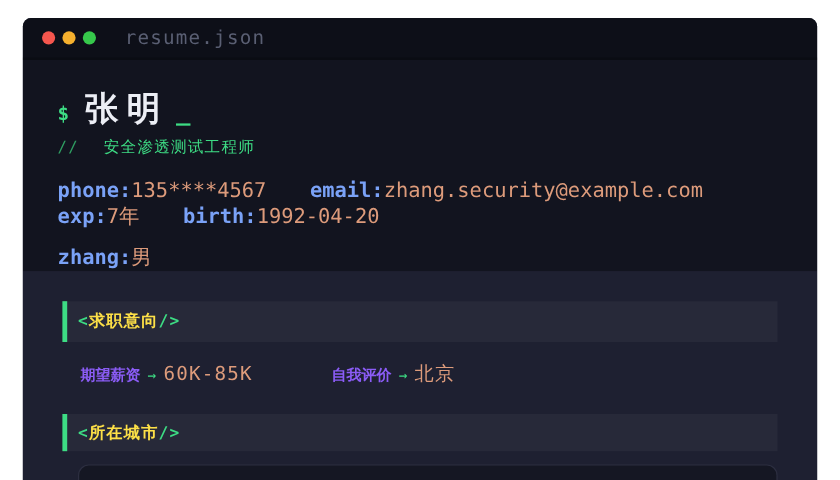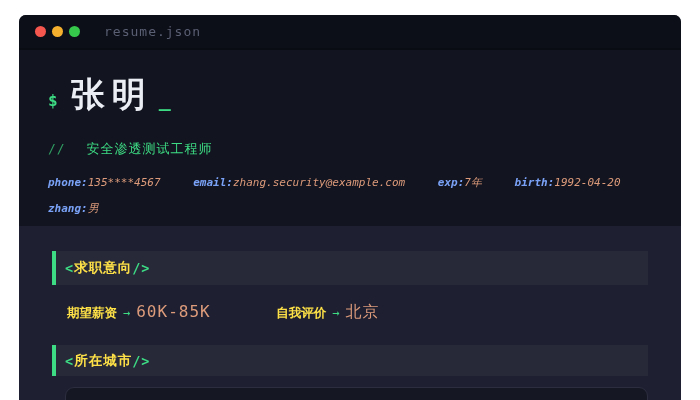--- a/index.html
+++ b/index.html
@@ -29,47 +29,47 @@
   }
   .dot {
     width: 11px; height: 11px; border-radius: 50%;
     margin-right: 6px; display: inline-block;
   }
   .dot.red    { background: #f5564e; }
   .dot.yellow { background: #f5b02e; }
   .dot.green  { background: #36c84b; }
   .titlebar-title {
     margin-left: 18px;
-    font-size: 13px;
+    font-size: 16px;
     letter-spacing: 1px;
     color: #5a5f73;
   }
   
   .hero {
     height: 176px;
     background: #12141f;
     padding: 22px 0 0 29px;
   }
   .name-row { display: flex; align-items: baseline; }
   .prompt {
     color: #3ddc84; font-weight: bold; font-size: 16px; margin-right: 13px;
   }
   .candidate-name {
     font-family: "Liberation Sans", sans-serif;
-    font-weight: bold; font-size: 34px;
+    font-weight: bold; font-size: 28px;
     letter-spacing: 7px;
     color: #eceef5;
   }
   .cursor {
     color: #3ddc84; font-weight: bold; font-size: 20px; margin-left: 6px;
   }
-  .job-row { margin-top: 22px; font-size: 13px; letter-spacing: 1px; }
+  .job-row { margin-top: 4px; font-size: 13px; letter-spacing: 1px; }
   .comment-prefix { color: #2f9e62; margin-right: 12px; }
   .job-title { color: #3ddc84; }
-  .contact-row { margin-top: 17px; font-size: 11px; font-style: italic; }
+  .contact-row { margin-top: 17px; font-size: 17px; }
   .contact-row.second { margin-top: 11px; }
   .field { margin-right: 26px; white-space: nowrap; }
   .field-label { color: #7aa2f7; font-weight: bold; }
   .field-value { color: #dd9b7b; }
   
   .body-panel {
     background: #1e2031;
     padding: 25px 33px 0 33px;
   }
   .section-header {
@@ -82,21 +82,21 @@
     font-size: 13.5px; font-weight: bold;
     letter-spacing: 1px;
   }
   .section-header.second { height: 31px; margin-top: 22px; }
   .angle { color: #3ddc84; }
   .section-title { color: #fde047; }
   .kv-row { margin: 17px 0 0 15px; font-size: 12.5px; }
   .kv { margin-right: 58px; white-space: nowrap; }
   .kv-label {
     font-family: "Liberation Sans", sans-serif;
-    font-weight: bold; color: #fde047;
+    font-weight: bold; color: #8b5cf6;
   }
   .kv-arrow { color: #3ddc84; margin: 0 6px; font-size: 12px; }
   .kv-value { color: #dd9b7b; font-size: 16px; letter-spacing: 1px; }
   .summary-box {
     margin: 11px 0 0 13px;
     width: 583px;
     background: #151723;
     border: 1px solid #2c2e40;
     border-radius: 9px;
     padding: 13px 20px 16px 20px;

